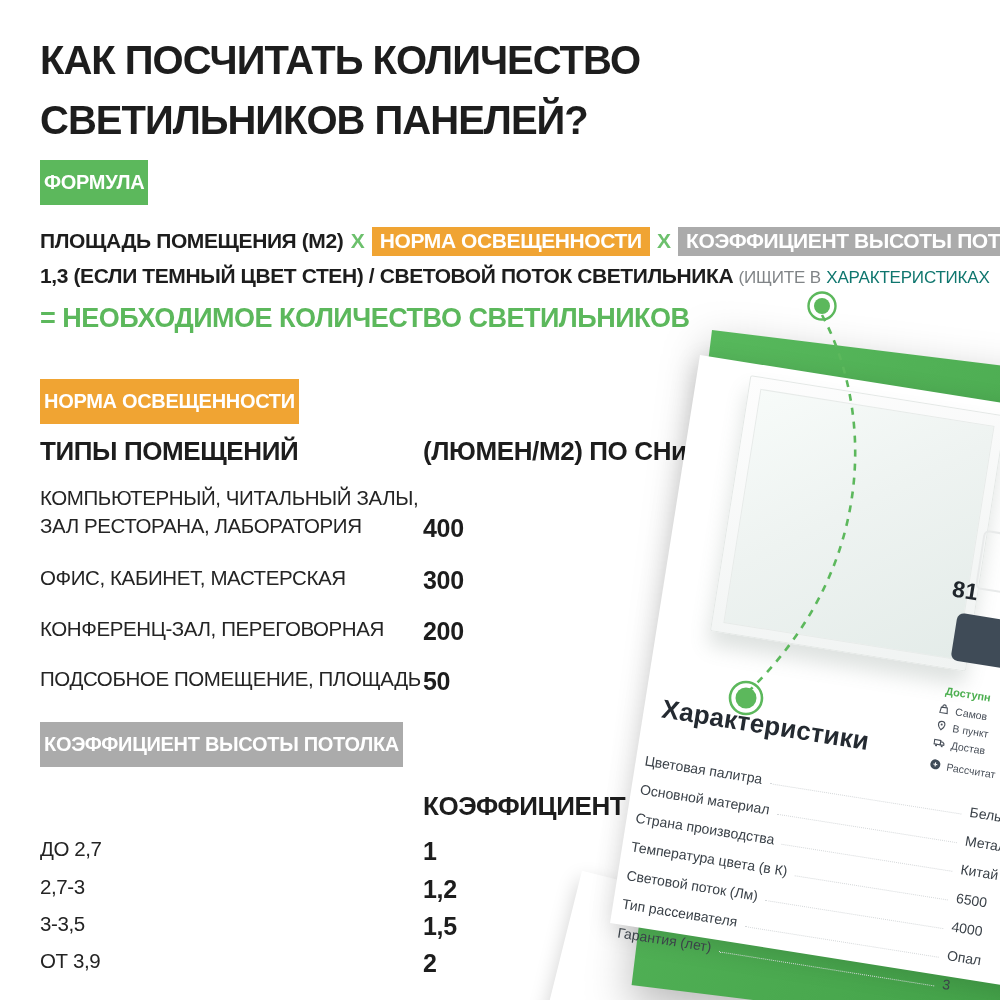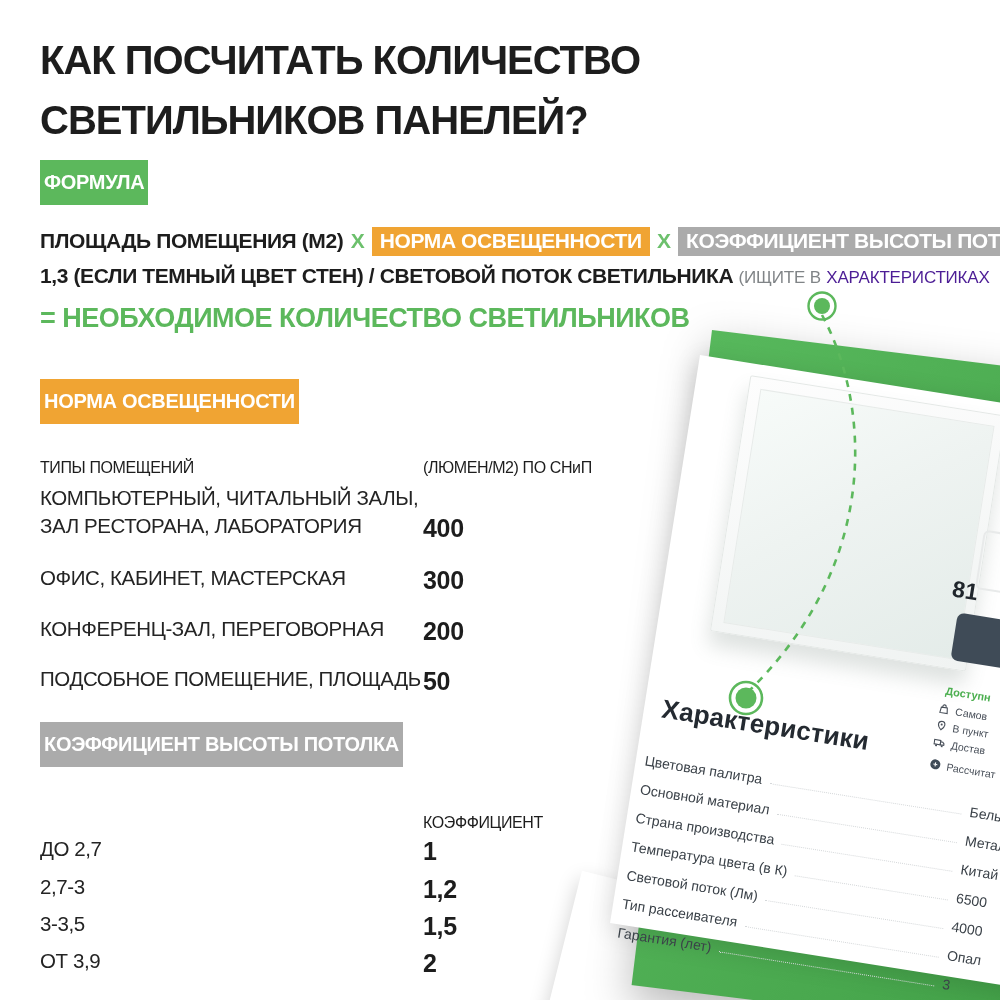--- a/index.html
+++ b/index.html
@@ -10,27 +10,27 @@
          letter-spacing:-1px;color:#1d1d1d;}
   .badge{position:absolute;left:40px;display:inline-block;color:#fff;font-weight:700;font-size:20px;
          letter-spacing:-0.3px;padding:11px 4px;}
   .badge-green{top:160px;background:#5CB85C;}
   .badge-orange{top:379px;background:#F0A433;}
   .badge-gray{top:722px;background:#ABABAB;}
   .fline{position:absolute;left:40px;white-space:nowrap;font-weight:700;letter-spacing:-0.4px;}
   .fline1{top:227px;font-size:21px;}
   .fline2{top:264px;font-size:21px;}
   .fnote{font-size:17px;color:#808487;font-weight:400;letter-spacing:-0.2px;}
-  .fnote-link{color:#4c1d95;text-align:right;}
+  .fnote-link{color:#0f766e;text-align:right;}
   .fx{color:#6CC06C;font-weight:800;padding:0 2px;}
   .chip{color:#fff;padding:2px 8px 3px 8px;display:inline-block;}
   .chip-orange{background:#F0A433;}
   .chip-gray{background:#ABABAB;}
   .fresult{top:303px;font-size:27px;color:#5CB85C;letter-spacing:-0.5px;}
-  .th{position:absolute;font-size:16px;font-weight:400;letter-spacing:-0.4px;white-space:nowrap;margin-top:23px;}
+  .th{position:absolute;font-size:26px;font-weight:700;letter-spacing:-0.4px;white-space:nowrap;}
   .tl{position:absolute;font-size:20.5px;font-weight:500;letter-spacing:-0.4px;white-space:nowrap;color:#242424;}
   .tv{position:absolute;left:423px;font-size:25px;font-weight:700;letter-spacing:-0.3px;color:#1d1d1d;}
   
   .sheet-stray{position:absolute;left:558px;top:896px;width:230px;height:170px;background:#fff;
                transform:rotate(14deg);box-shadow:0 8px 20px rgba(0,0,0,0.18);z-index:1;}
   .sheet-green{position:absolute;left:712px;top:330px;width:540px;height:660px;
                background:linear-gradient(115deg,#57b85c 0%,#4aa94f 55%,#3f9e45 100%);
                transform:rotate(7deg);transform-origin:0 0;
                filter:drop-shadow(0 16px 22px rgba(0,0,0,0.28));z-index:2;}
   .card{position:absolute;left:700px;top:355px;width:650px;height:575px;background:#ffffff;

